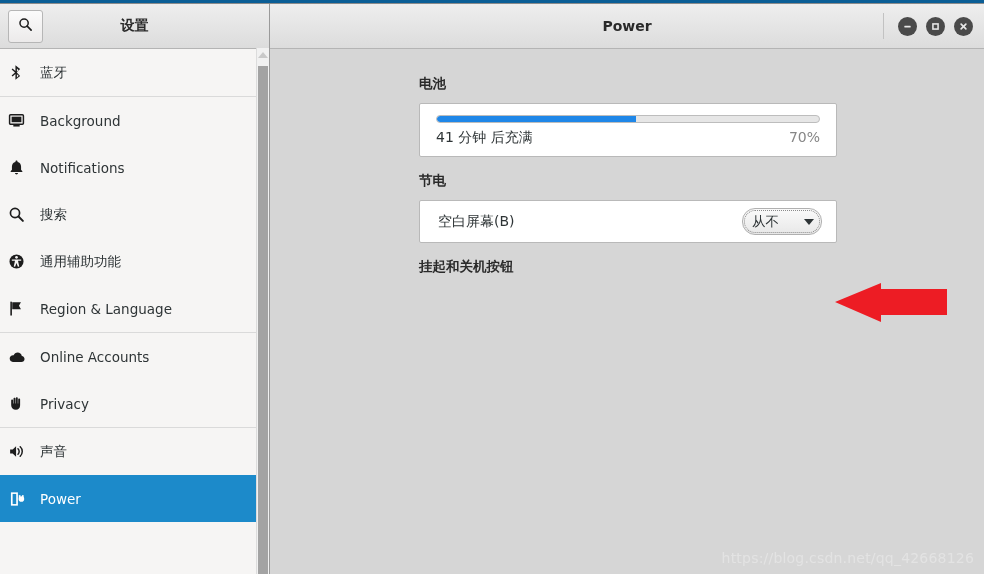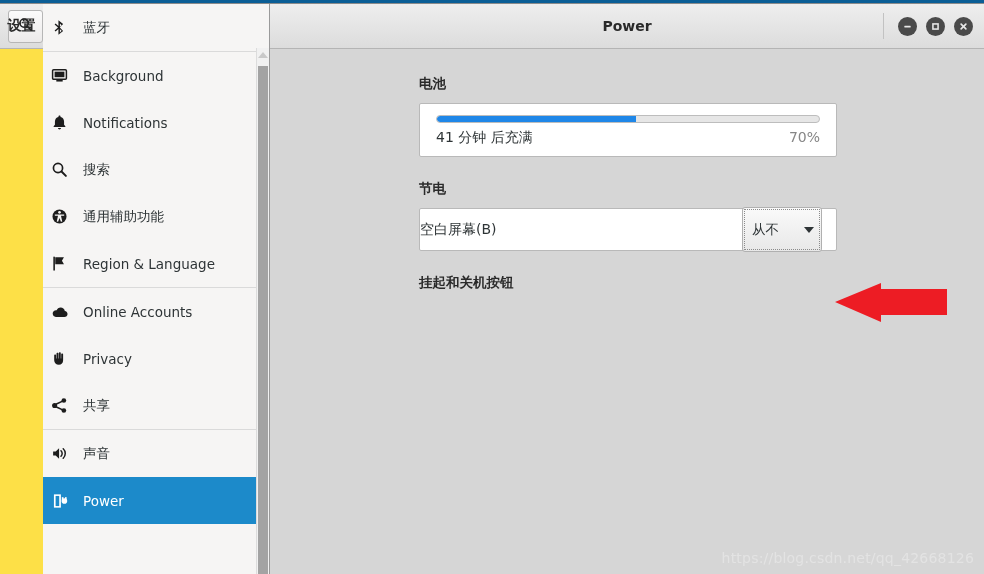--- a/index.html
+++ b/index.html
@@ -31,23 +31,23 @@
     height: 570px;
     display: flex;
     background: #d6d6d6;
     box-shadow: 0 0 0 1px #8b8b8b;
   }
 
   
   .sidebar {
     width: 269px;
     height: 100%;
-    background: #fde047;
-    display: flex;
-    flex-direction: row;
+    background: #0f766e;
+    display: flex;
+    flex-direction: column;
     border-right: 1px solid #9a9a9a;
     position: relative;
   }
   .sidebar-header {
     height: 44px;
     min-height: 44px;
     background: linear-gradient(#eeeeee, #dcdcdc);
     border-bottom: 1px solid #b4b4b4;
     display: flex;
     align-items: center;
@@ -190,21 +190,21 @@
 
   .content {
     flex: 1;
     padding: 26px 0 0 0;
     position: relative;
     overflow: hidden;
   }
   .section {
     width: 418px;
     margin-left: 149px;
-    margin-bottom: 23px;
+    margin-bottom: 15px;
   }
   .section-title {
     font-size: 13.5px;
     font-weight: bold;
     color: #2a2a2a;
     margin-bottom: 10px;
   }
   .card {
     background: #ffffff;
     border: 1px solid #b9b9b9;
@@ -236,33 +236,33 @@
     margin-top: 6px;
   }
   .battery-text { font-size: 14px; color: #2e3436; }
   .battery-pct { font-size: 14px; color: #868686; }
 
   
   .row-card {
     height: 43px;
     display: flex;
     align-items: center;
-    padding: 0 14px 0 0;
+    padding: 0 14px 0 18px;
     box-sizing: border-box;
   }
   .row-label { font-size: 14px; color: #2e3436; }
   .row-right { margin-left: auto; display: flex; align-items: center; }
   .row-value { font-size: 14px; color: #2e3436; }
 
   .combo {
     min-width: 80px;
-    height: 45px;
+    height: 27px;
     background: linear-gradient(#fafafa, #e8e8e8);
     border: 1px solid #b0b0b0;
-    border-radius: 3px;
+    border-radius: 13px;
     display: flex;
     align-items: center;
     justify-content: space-between;
     padding: 0 7px 0 9px;
     gap: 14px;
     cursor: pointer;
     outline: 1px dotted #8b8b8b;
     outline-offset: -3px;
     box-sizing: border-box;
   }
@@ -390,32 +390,20 @@
 
       <div class="nav-item">
         <span class="nav-icon">
           <svg width="17" height="17" viewBox="0 0 16 16">
               <path d="M3 5.2c0-.5.4-.9.9-.9s.9.4.9.9V8h.4V3.4c0-.5.4-.9.9-.9s.9.4.9.9V8h.4V3c0-.5.4-.9.9-.9s.9.4.9.9v5h.4V4.2c0-.5.4-.9.9-.9s.9.4.9.9v5.4c0 2.6-1.6 4.3-4 4.3-2.5 0-4.4-1.6-4.4-4.2V5.2z" fill="#1d1d1d"></path>
             </svg>
         </span>
         <span class="nav-label">Privacy</span>
       </div>
 
-      <div class="nav-item">
-        <span class="nav-icon">
-          <svg width="17" height="17" viewBox="0 0 16 16">
-            <circle cx="12.1" cy="3.3" r="2.2" fill="#1d1d1d"></circle>
-            <circle cx="12.1" cy="12.7" r="2.2" fill="#1d1d1d"></circle>
-            <circle cx="3.4" cy="8" r="2.4" fill="#1d1d1d"></circle>
-            <line x1="4.6" y1="6.9" x2="11" y2="3.9" stroke="#1d1d1d" stroke-width="1.5"></line>
-            <line x1="4.6" y1="9.1" x2="11" y2="12.1" stroke="#1d1d1d" stroke-width="1.5"></line>
-          </svg>
-        </span>
-        <span class="nav-label">共享</span>
-      </div>
       <div class="nav-sep"></div>
 
       <div class="nav-item">
         <span class="nav-icon">
           <svg width="17" height="17" viewBox="0 0 16 16">
             <path d="M2 6.1h2.4L7.6 3v10L4.4 9.9H2V6.1z" fill="#1d1d1d"></path>
             <path d="M9.4 5.4a3.6 3.6 0 0 1 0 5.2" fill="none" stroke="#1d1d1d" stroke-width="1.4" stroke-linecap="round"></path>
             <path d="M11.5 3.6a6 6 0 0 1 0 8.8" fill="none" stroke="#1d1d1d" stroke-width="1.4" stroke-linecap="round"></path>
           </svg>
         </span>

